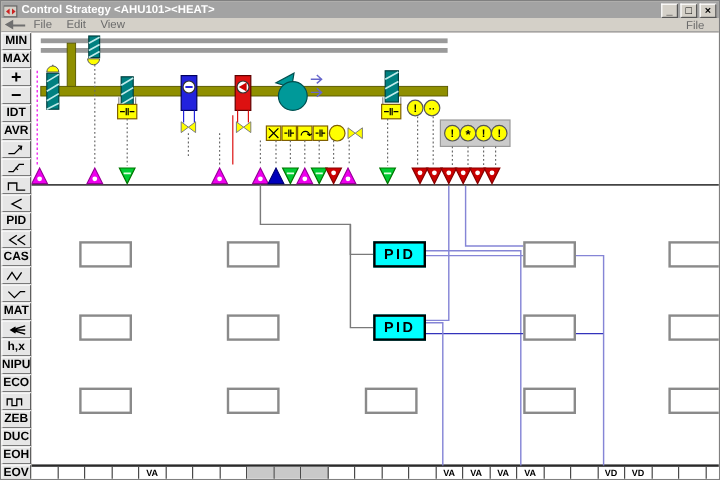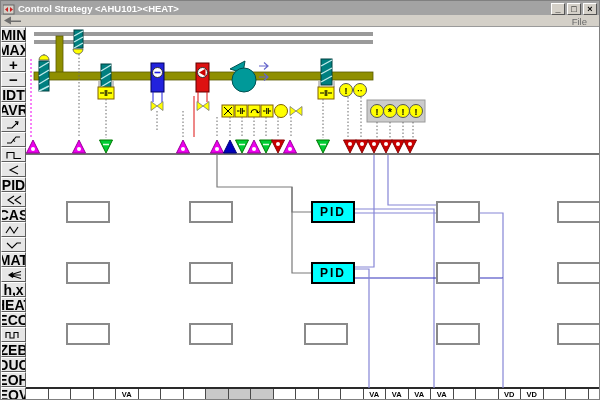--- a/index.html
+++ b/index.html
@@ -17,21 +17,21 @@
             text-align:center;line-height:10px;cursor:default;}
   
   .menubar{position:absolute;left:0;top:14px;width:600px;height:12px;background:#d4d0c8;
            border-bottom:1px solid #9a9a9a;display:flex;align-items:center;z-index:30;font-size:9.5px;}
   .backarrow{width:20px;height:11px;margin-left:2px;flex:none;}
   .menuitem{color:#6a6a6a;margin:0 7px 0 5px;line-height:11px;}
   .menuhelp{position:absolute;right:7px;top:1px;color:#6a6a6a;}
   
   .toolbar{position:absolute;left:0;top:26px;width:25px;height:374px;z-index:30;background:#d4d0c8;}
   .tbtn{width:25px;height:15px;background:#e6e6e6;border:1px solid;border-color:#fff #5e5e5e #5e5e5e #fff;
-        display:flex;align-items:center;justify-content:center;font-size:14px;font-weight:bold;
+        display:flex;align-items:center;justify-content:center;font-size:10px;font-weight:bold;
         color:#000;cursor:default;overflow:hidden;}
   .tbtn.large{font-size:15px;line-height:12px;}
   
   .canvas{position:absolute;left:25px;top:26px;width:575px;height:374px;background:#ffffff;z-index:0;}
   .schematic{position:absolute;left:0;top:0;z-index:10;pointer-events:none;}
   #overlays{position:absolute;left:0;top:0;width:600px;height:400px;z-index:20;pointer-events:none;}
   .gridbox{position:absolute;width:44px;height:22px;background:#fff;border:2px solid #8a8a8a;}
   .pidblock{position:absolute;width:44px;height:22px;background:#00ffff;border:2px solid #000;
             display:flex;align-items:center;justify-content:center;font-size:12px;font-weight:bold;
             letter-spacing:2px;color:#000;font-family:"Liberation Sans",sans-serif;}
@@ -57,20 +57,21 @@
       <span class="titlebtn">_</span>
       <span class="titlebtn">□</span>
       <span class="titlebtn">×</span>
     </span>
   </div>
 
   <div class="menubar">
     <svg class="backarrow" viewBox="0 0 20 11">
       <path d="M18,5.5 H8 V1.5 L1,5.5 L8,9.5 V7 h10 Z" fill="#6f6f6f"></path>
     </svg>
+    <span id="menu-items"><span class="menuitem">File</span><span class="menuitem">Edit</span><span class="menuitem">View</span></span>
     <span class="menuhelp menuitem">File</span>
   </div>
 
   <div class="toolbar" id="toolbar">
       <div class="tbtn">MIN</div>
       <div class="tbtn">MAX</div>
       <div class="tbtn large">+</div>
       <div class="tbtn large">−</div>
       <div class="tbtn">IDT</div>
       <div class="tbtn">AVR</div>
@@ -111,21 +112,21 @@
           <path d="M2,4 L7,9 L12,4 H16" fill="none" stroke="#000" stroke-width="1.1"></path>
         </svg>
       </div>
       <div class="tbtn">MAT</div>
       <div class="tbtn">
         <svg width="18" height="12" viewBox="0 0 18 12">
           <path d="M16,2.5 L5,6 M16,6 L5,6 M16,9.5 L5,6 M8,3.5 L4,6 L8,8.5" fill="none" stroke="#000" stroke-width="1.1"></path>
         </svg>
       </div>
       <div class="tbtn">h,x</div>
-      <div class="tbtn">HEAT</div>
+      <div class="tbtn">NIPU</div>
       <div class="tbtn">ECO</div>
       <div class="tbtn">
         <svg width="18" height="12" viewBox="0 0 18 12">
           <path d="M1,9 V3.5 H5 V9 H9 V3.5 H13 V9" fill="none" stroke="#000" stroke-width="1.1"></path>
         </svg>
       </div>
       <div class="tbtn">ZEB</div>
       <div class="tbtn">DUC</div>
       <div class="tbtn">EOH</div>
       <div class="tbtn">EOV</div>

